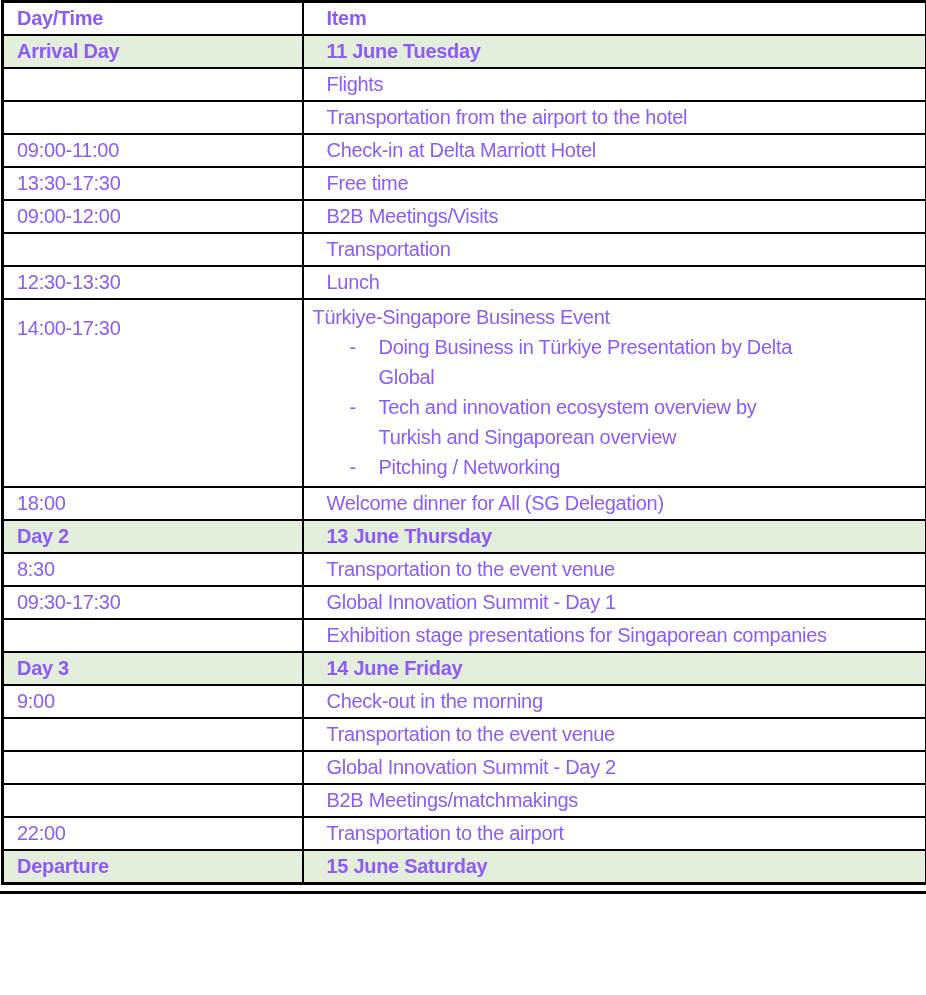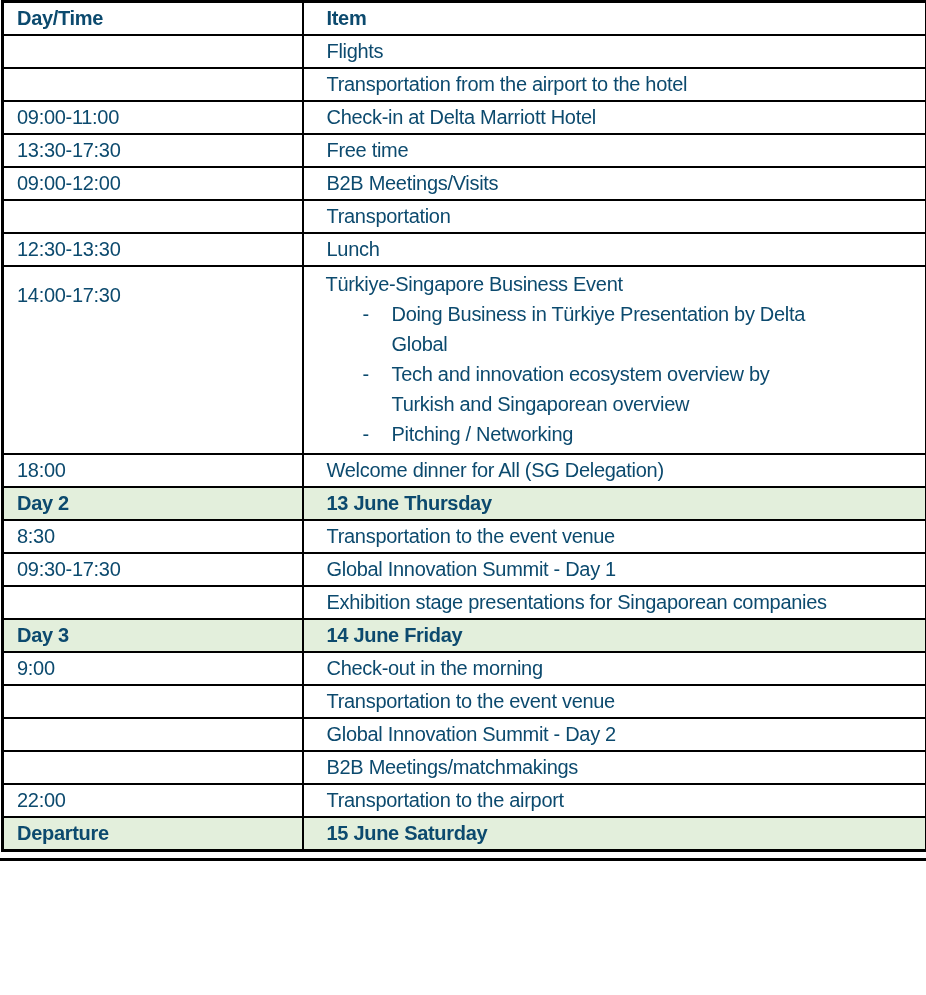--- a/index.html
+++ b/index.html
@@ -6,21 +6,21 @@
     margin: 0;
     padding: 0;
     background: #ffffff;
   }
   .page {
     width: 926px;
     height: 995px;
     box-sizing: border-box;
     background: #ffffff;
     font-family: "Liberation Sans", sans-serif;
-    color: #0c4a6e;
+    color: #8b5cf6;
     overflow: hidden;
   }
   table.schedule {
     width: 924px;
     border-collapse: collapse;
     table-layout: fixed;
     margin: 0 0 0 1px;
     border: 3px solid #000000;
   }
   col.c-time { width: 300px; }
@@ -40,21 +40,21 @@
   }
   td { height: 31px; font-weight: 400; }
   .t-pad { padding-left: 13px; padding-right: 4px; }
   .i-pad { padding-left: 23px;  padding-right: 6px; }
   tr.section td {
     background: #e3efdc;
     font-weight: 700;
   }
   tr.event td { height: auto; vertical-align: top; }
   tr.event td.time-cell { padding-top: 13px; vertical-align: top; line-height: 30px; }
-  .event-body { padding: 2px 6px 4px 9px; line-height: 30px; margin-left: 13px; }
+  .event-body { padding: 2px 6px 4px 9px; line-height: 30px; }
   .event-title { line-height: 30px; }
   .bullet {
     display: flex;
     margin-left: 37px;
   }
   .bullet .dash {
     width: 29px;
     flex: 0 0 29px;
   }
   .bullet .b-lines { flex: 1; }
@@ -75,20 +75,24 @@
       <col class="c-time">
       <col class="c-item">
     </colgroup>
     <thead>
       <tr>
         <th class="t-pad">Day/Time</th>
         <th class="i-pad">Item</th>
       </tr>
     </thead>
     <tbody id="rows">
+        <tr class="section">
+          <td class="time-cell t-pad">Arrival Day</td>
+          <td class="item-cell i-pad">11 June Tuesday</td>
+        </tr>
         <tr class="normal">
           <td class="time-cell t-pad"></td>
           <td class="item-cell i-pad">Flights</td>
         </tr>
         <tr class="normal">
           <td class="time-cell t-pad"></td>
           <td class="item-cell i-pad">Transportation from the airport to the hotel</td>
         </tr>
         <tr class="normal">
           <td class="time-cell t-pad">09:00-11:00</td>

